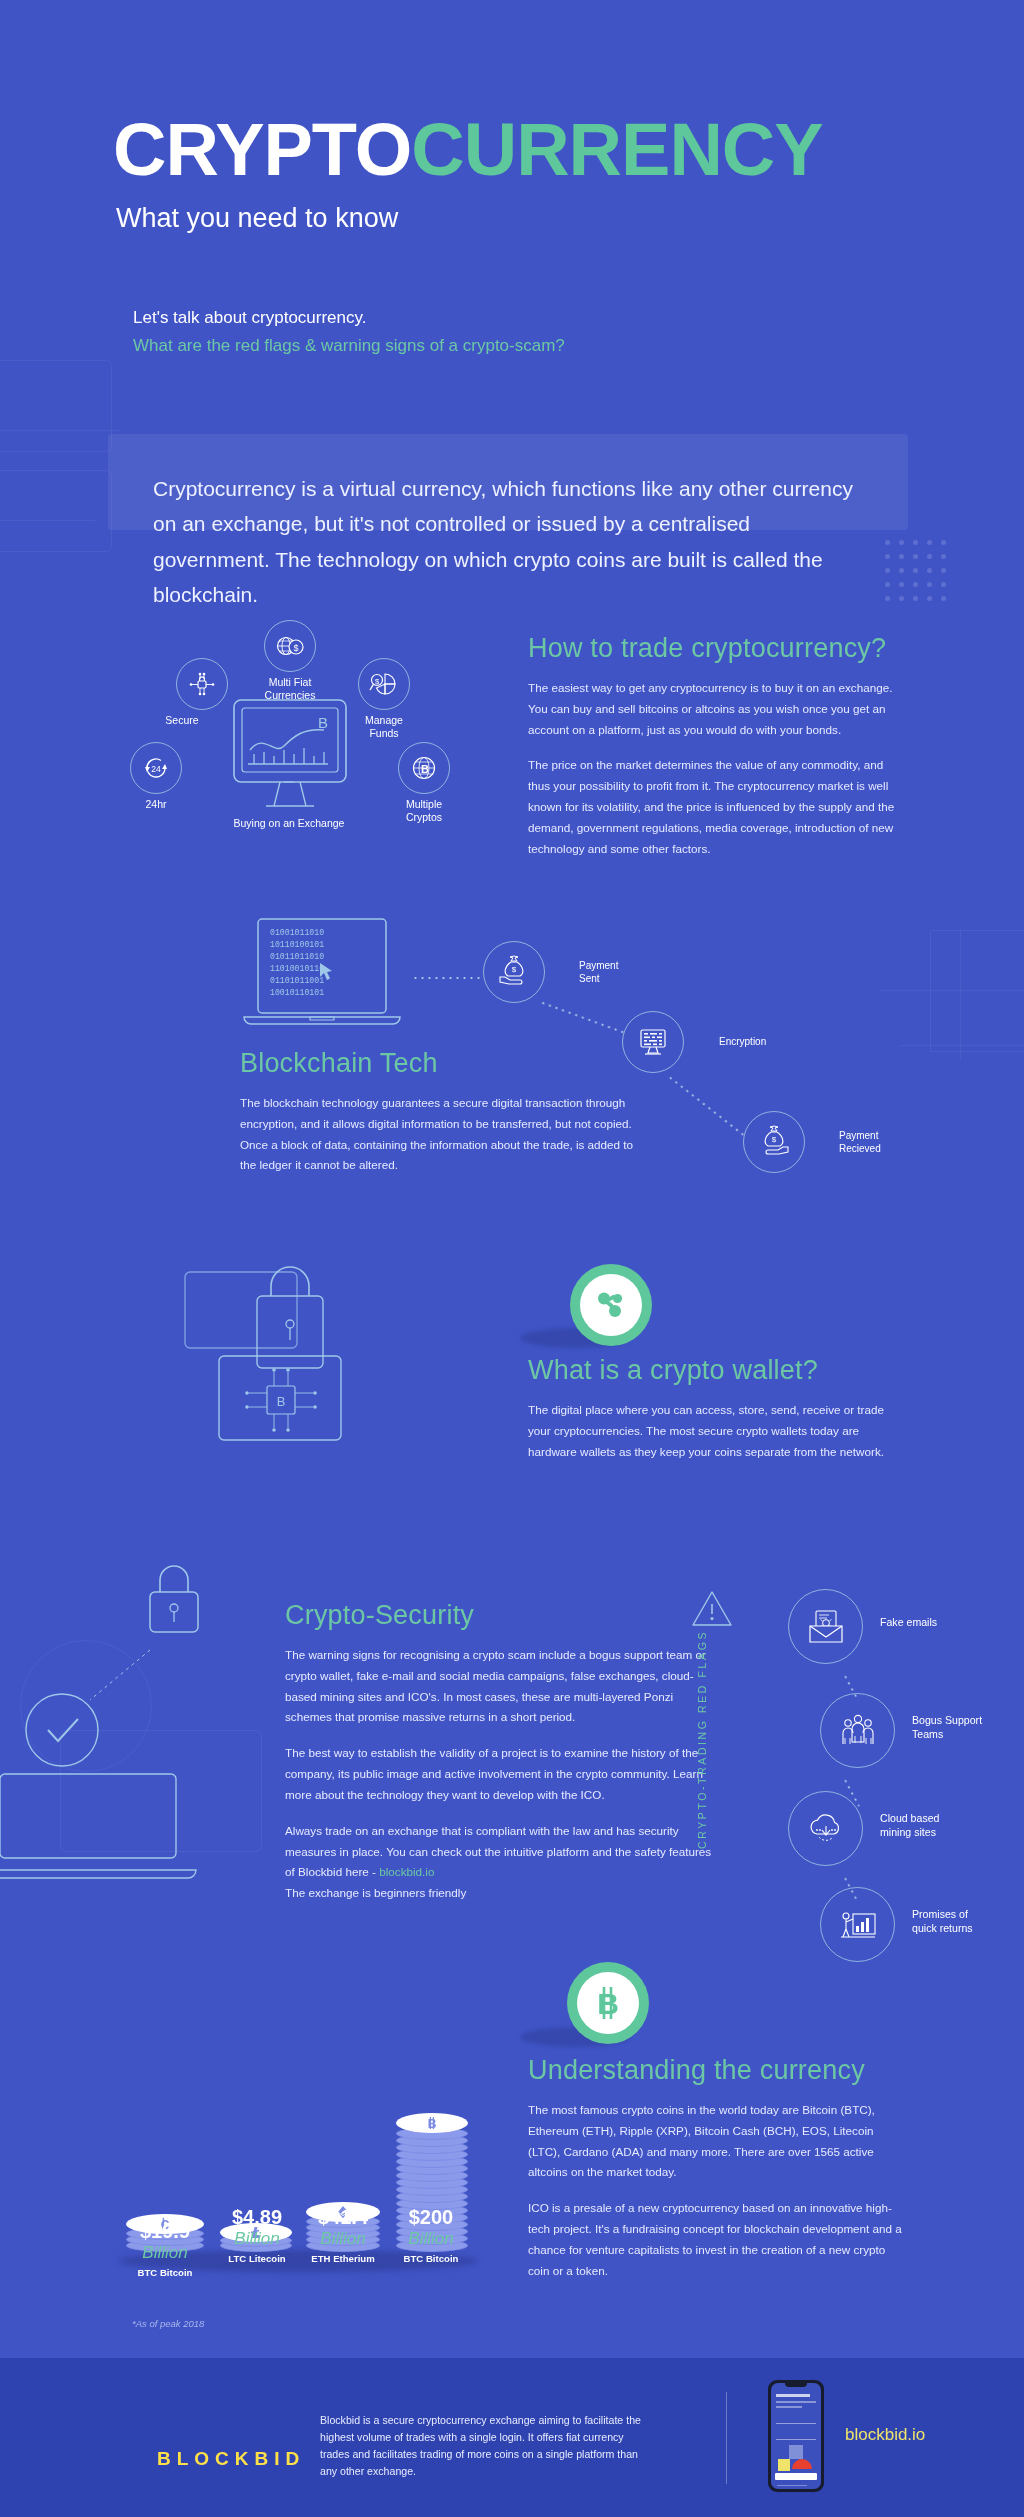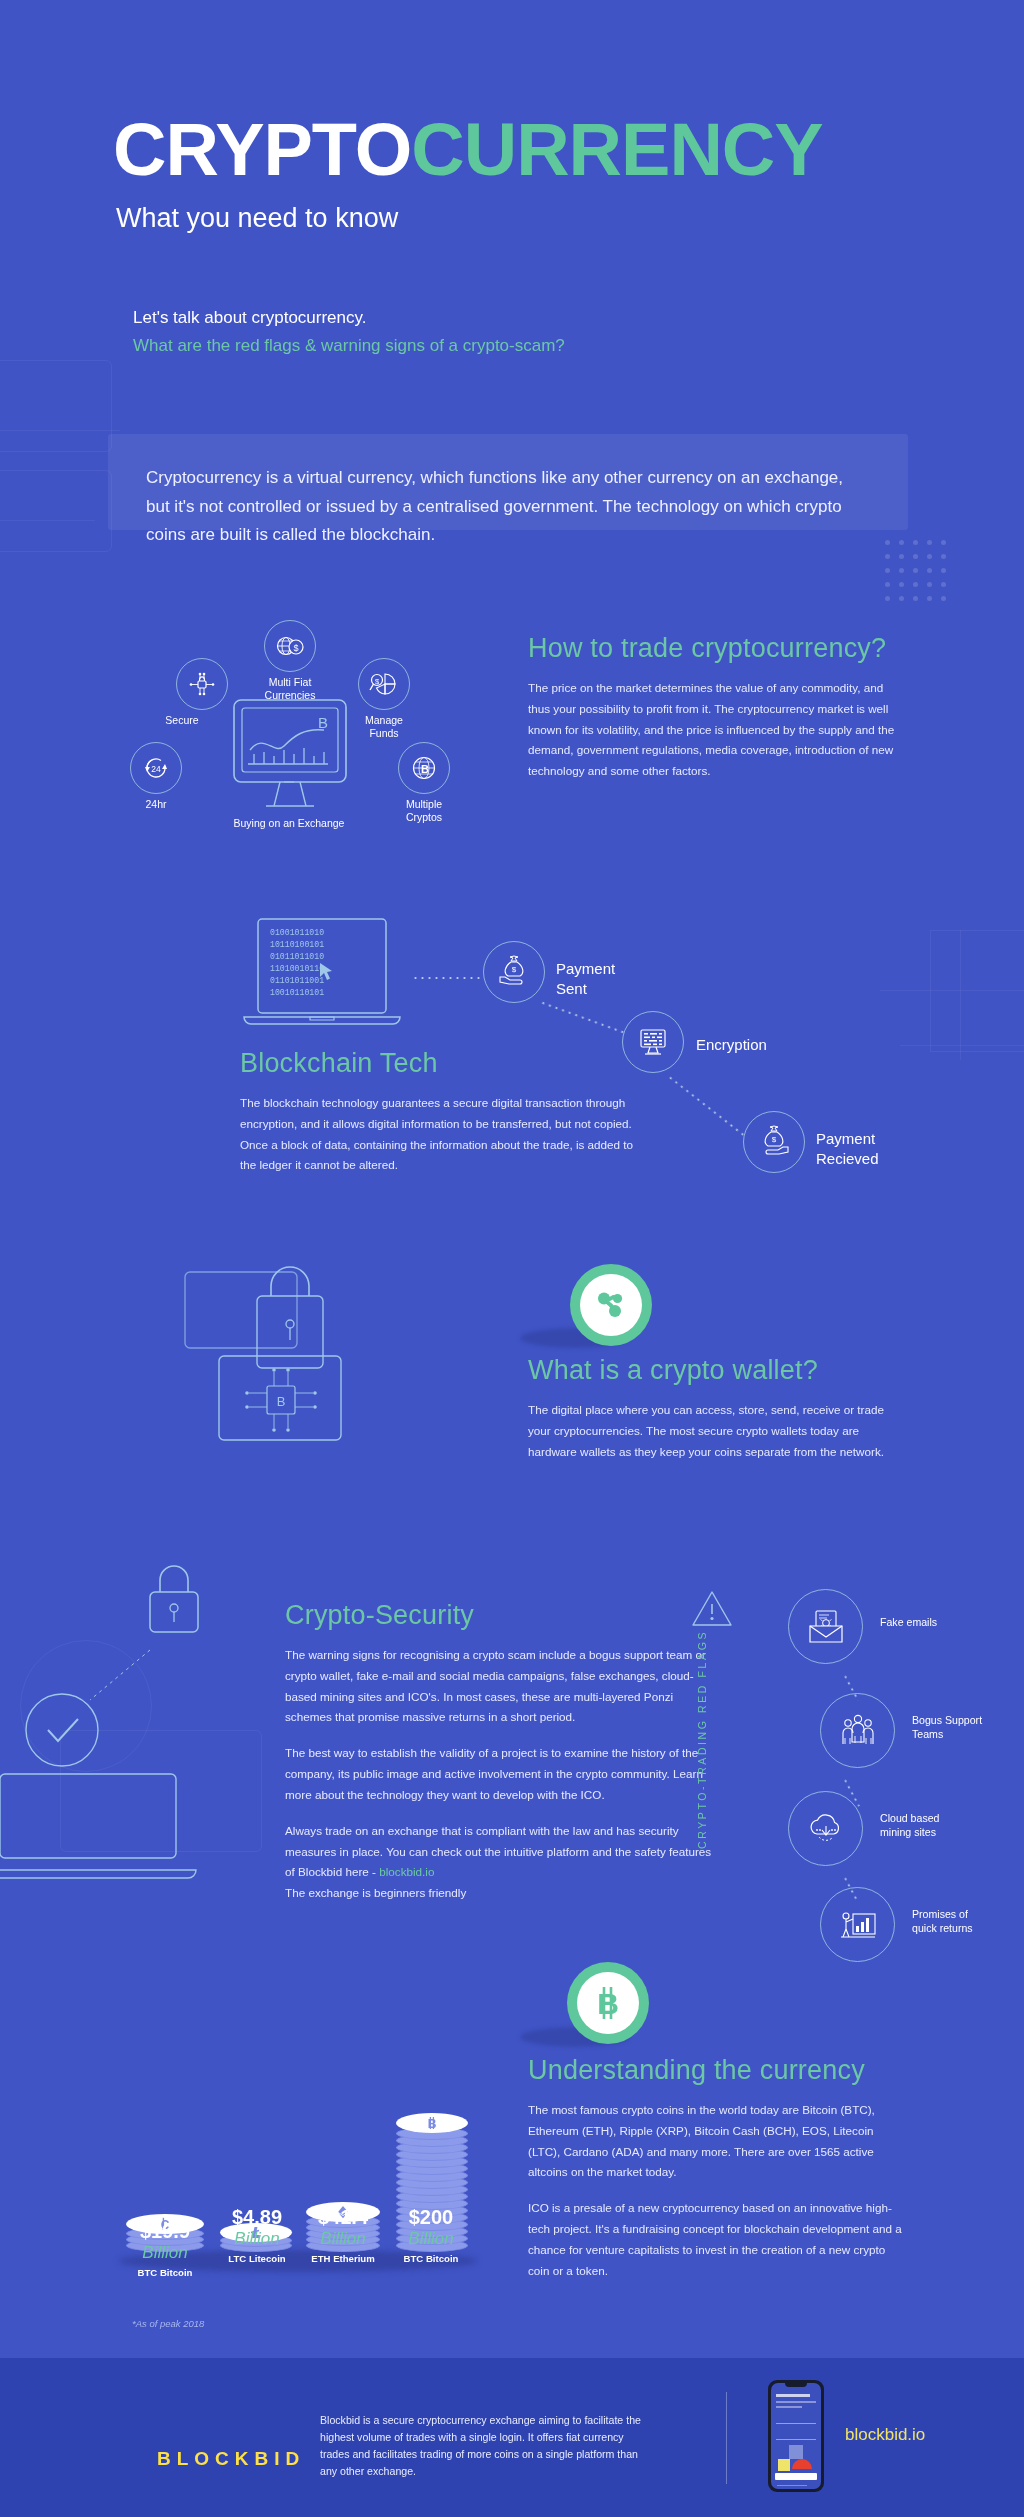--- a/index.html
+++ b/index.html
@@ -39,22 +39,22 @@
   .qblock{position:absolute;left:133px;top:304px;line-height:1.62;font-size:17px;}
   .qblock .q-white{color:#ffffff;display:block;}
   .qblock .q-green{color:#6cc8a4;display:block;}
 
   .defbox{
     position:absolute;left:108px;top:434px;width:800px;height:96px;
     background:rgba(255,255,255,0.07);
     border-radius:3px;
   }
   .defbox p{
-    margin:8px;padding:22px 36px 0 30px;
-    font-size:17px;line-height:1.68;color:#eef1ff;font-weight:400;
+    margin:15px;padding:22px 36px 0 30px;
+    font-size:21px;line-height:1.68;color:#eef1ff;font-weight:400;
   }
 
   
   .sec-h{
     font-size:27px;font-weight:400;color:#6cc8a4;letter-spacing:0.2px;
     margin:0 0 14px 0;
   }
   .body-p{
     font-size:11.7px;line-height:1.78;color:#e6eaff;margin:0 0 15px 0;font-weight:400;
   }
@@ -71,21 +71,21 @@
   .ico-label{
     position:absolute;text-align:center;font-size:10.5px;line-height:1.28;
     color:#ffffff;width:120px;font-weight:400;
   }
 
   .monitor{position:absolute;}
 
   
   .bc-art{position:absolute;left:240px;top:915px;width:690px;height:350px;}
   .bc-text{position:absolute;left:240px;top:1048px;width:400px;}
-  .node-label{position:absolute;font-size:15px;line-height:1.3;color:#ffffff;width:130px;}
+  .node-label{position:absolute;font-size:10px;line-height:1.3;color:#ffffff;width:130px;margin-left:23px;}
   .dotline{position:absolute;height:2px;
     background-image:radial-gradient(circle, rgba(200,220,240,0.85) 1px, transparent 1.2px);
     background-size:7px 2px;background-repeat:repeat-x;}
 
   
   .wallet-art{position:absolute;left:175px;top:1260px;width:360px;height:250px;}
   .wallet-text{position:absolute;left:528px;top:1355px;width:374px;}
   .coin-badge{
     position:absolute;border-radius:50%;background:#5ec79b;
     display:flex;align-items:center;justify-content:center;
@@ -290,20 +290,21 @@
         <polygon points="24,11 26,16 21,16" fill="#ffffff"></polygon>
         <polygon points="6,19 4,14 9,14" fill="#ffffff"></polygon>
         <text x="15" y="18.5" text-anchor="middle" font-family="Liberation Sans, sans-serif" font-size="8.5" fill="#ffffff">24</text>
       </svg>
     </div>
     <div class="ico-label" style="left:-34px;top:178px;">24hr</div>
   </div>
 
   <div class="trade-text">
     <h2 class="sec-h">How to trade cryptocurrency?</h2>
+    <p class="body-p">The easiest way to get any cryptocurrency is to buy it on an exchange. You can buy and sell bitcoins or altcoins as you wish once you get an account on a platform, just as you would do with your bonds.</p>
     <p class="body-p">The price on the market determines the value of any commodity, and thus your possibility to profit from it. The cryptocurrency market is well known for its volatility, and the price is influenced by the supply and the demand, government regulations, media coverage, introduction of new technology and some other factors.</p>
   </div>
 
   <div class="bc-art">
 
     <svg style="position:absolute;left:0px;top:0px;" width="170" height="125" viewBox="0 0 170 125">
       <rect x="18" y="4" width="128" height="94" rx="4" fill="none" stroke="#9ec7e8" stroke-width="1.5"></rect>
       <g font-family="Liberation Mono, monospace" font-size="8.2" fill="#9ec7e8">
         <text x="30" y="20">01001011010</text>
         <text x="30" y="32">10110100101</text>

